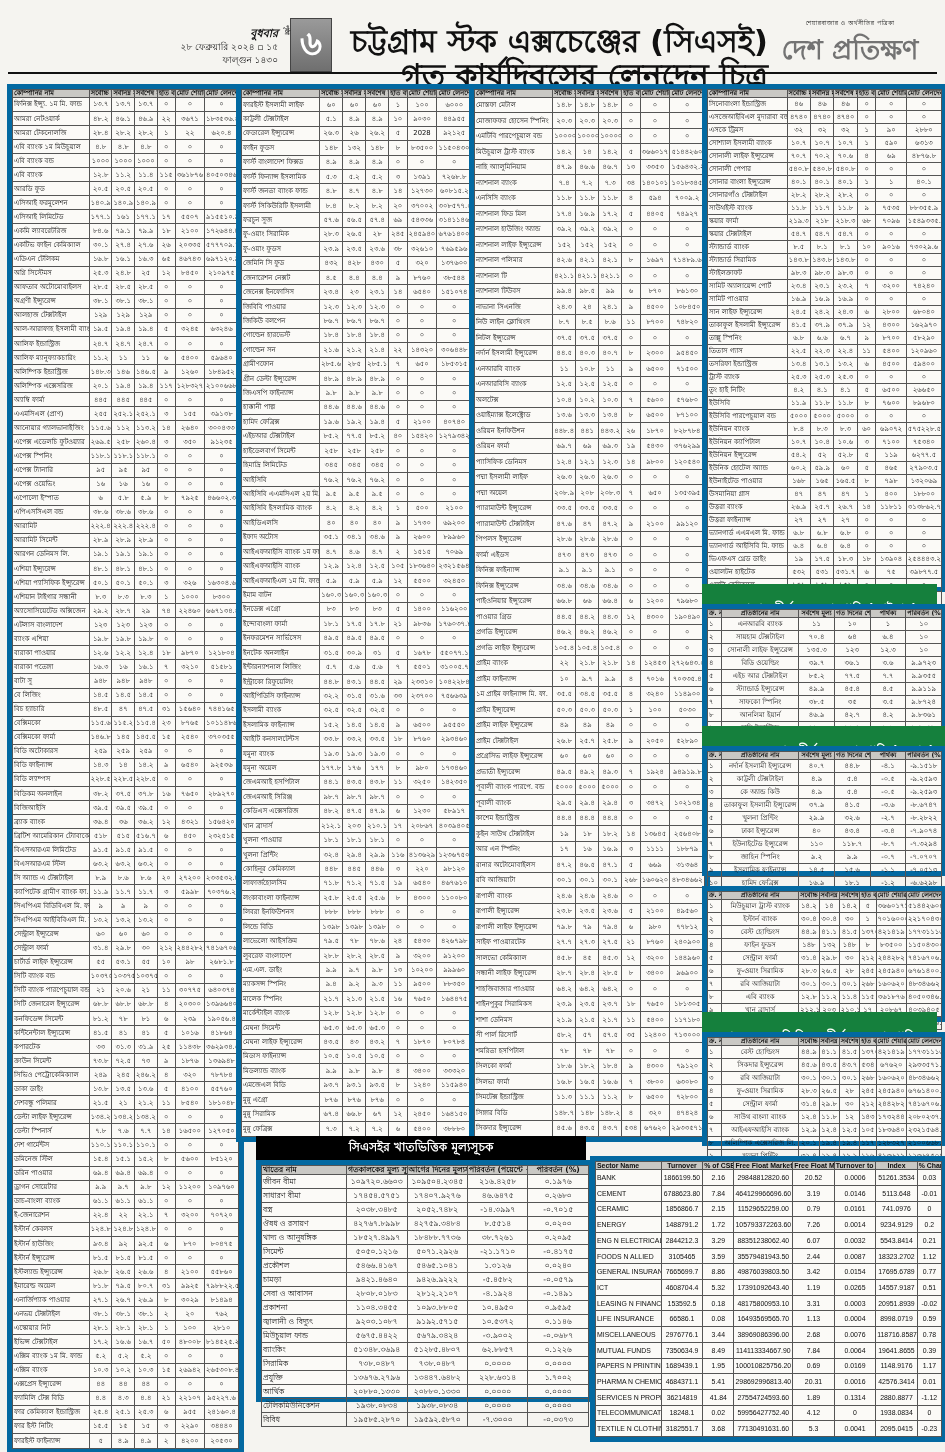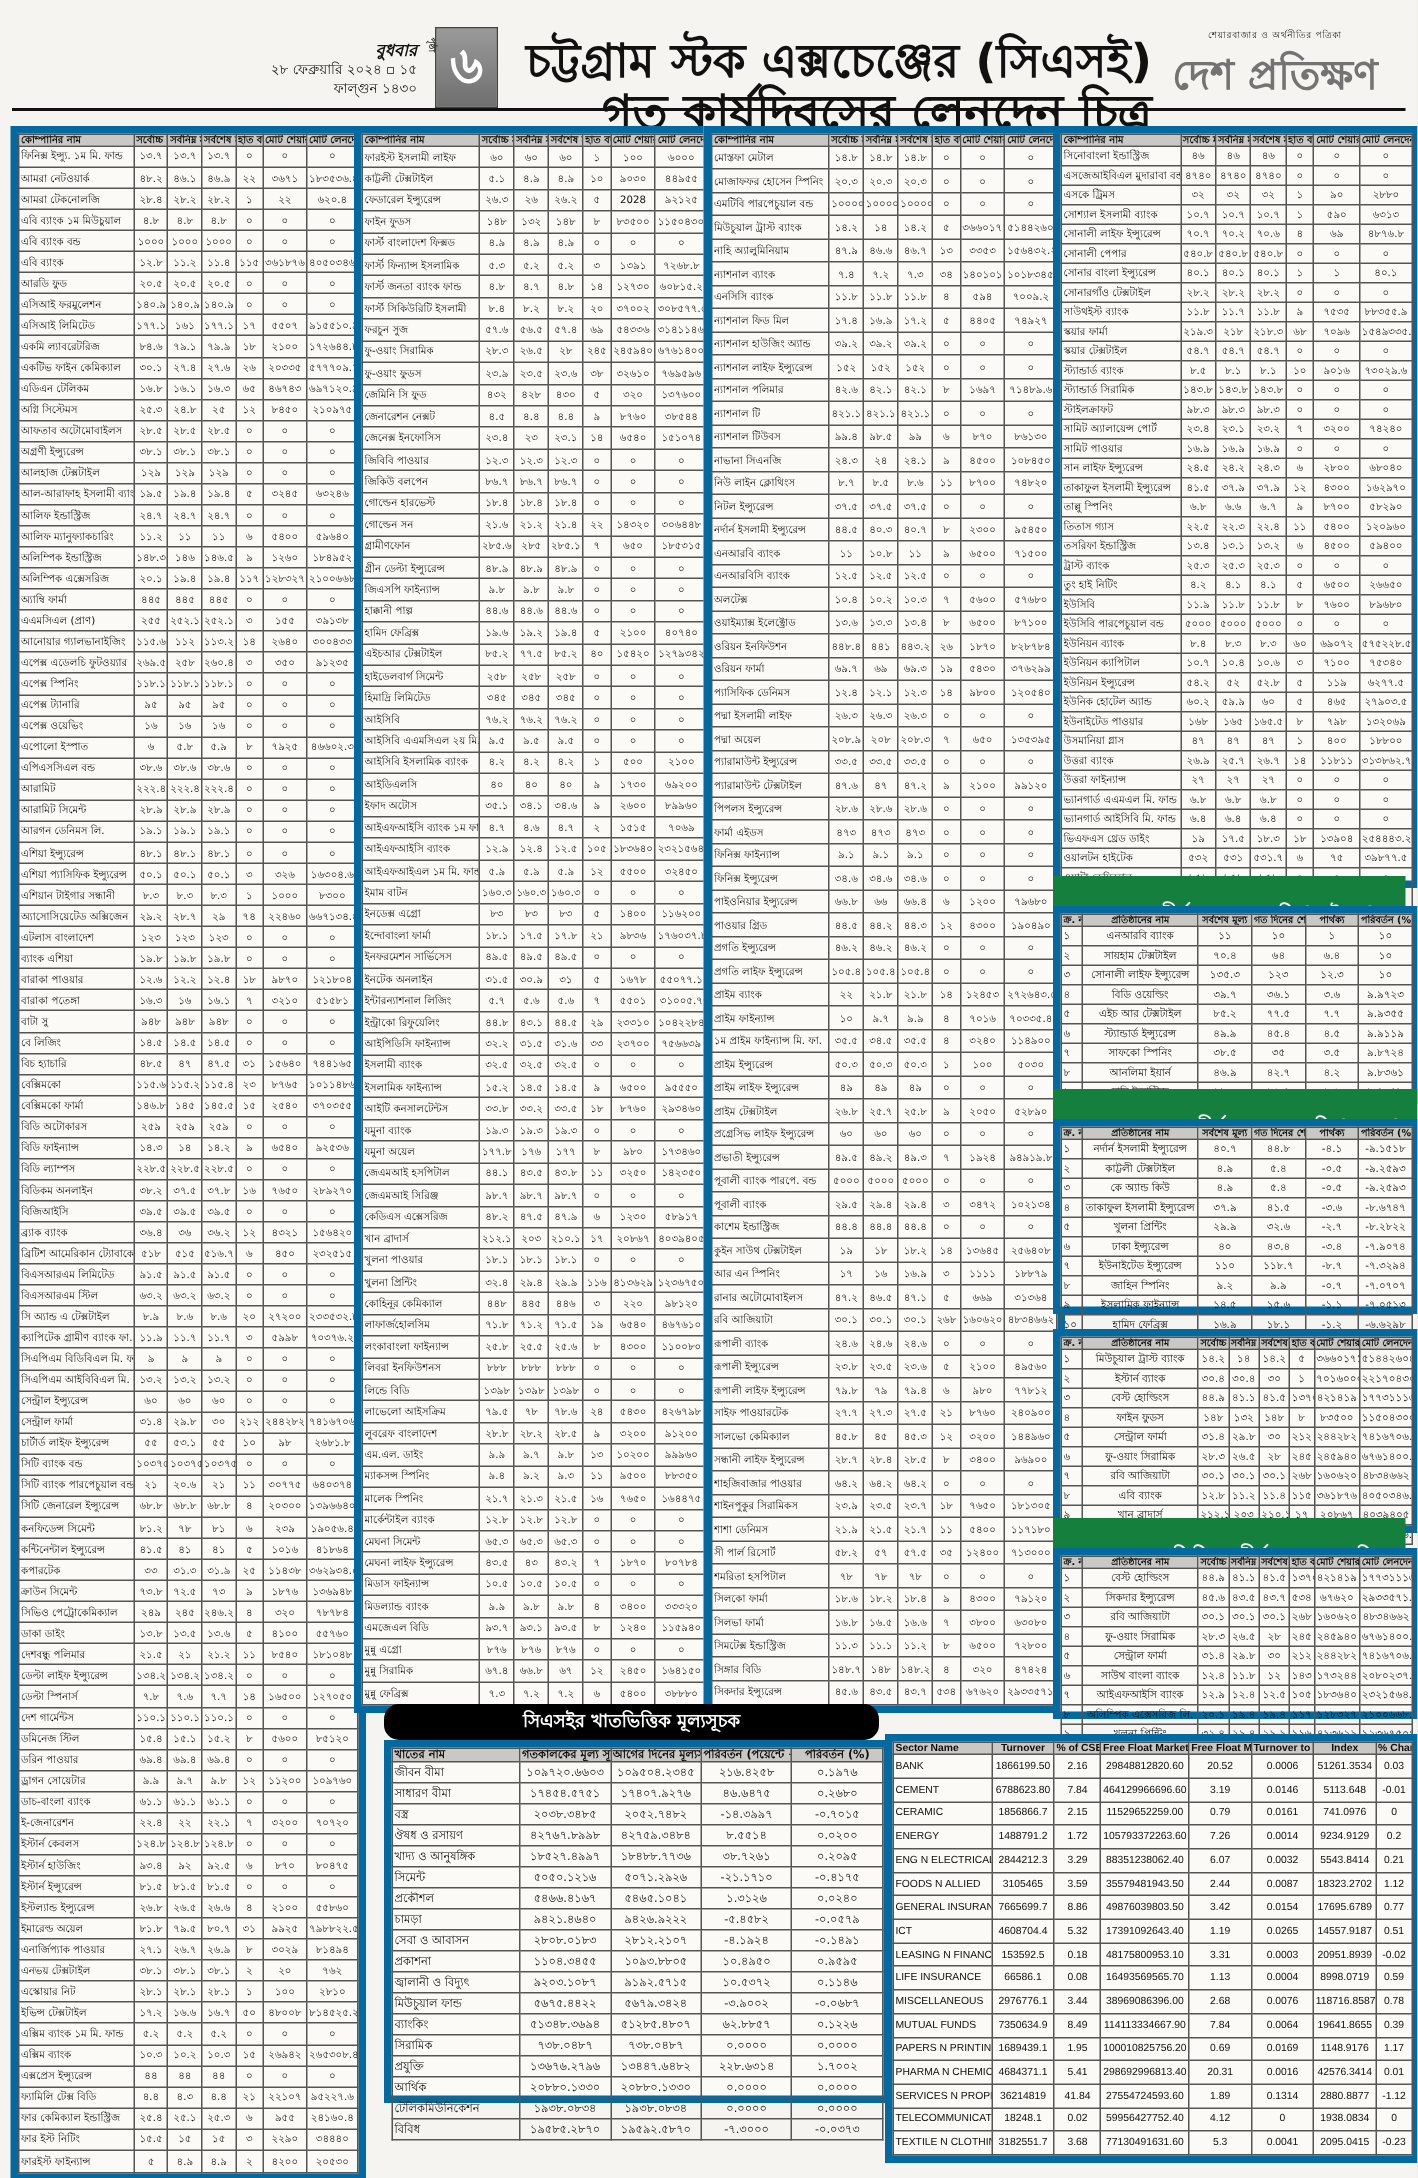--- a/index.html
+++ b/index.html
@@ -25,21 +25,21 @@
   .stockcol col.ct{width:8%;}
   .stockcol col.cs{width:13%;}
   .stockcol col.cv{width:15%;}
   
   .titlebar{position:absolute;background:#15803d;color:#fff;font-weight:bold;text-align:center;font-size:12.5px;line-height:1.15;padding:18px 0;}
   .special col.cno{width:6%;}
   .special col.cname{width:33%;}
   .special th{font-size:6.4px;}
   .special td{font-size:6.9px;}
   
-  #idx .ttl{background:#000;color:#fff;font-weight:bold;text-align:center;font-size:12px;padding:2px 0;border-radius:10px;}
+  #idx .ttl{background:#000;color:#fff;font-weight:bold;text-align:center;font-size:12px;padding:2px 0;}
   #idx th,#idx td{font-size:7.6px;}
   #idx col.cname{width:26%;}
   
   #swc-title{position:absolute;text-align:center;font-weight:bold;font-size:14px;color:#111;font-family:"Liberation Sans",sans-serif;letter-spacing:.5px;}
   #swc th,#swc td{font-size:6.9px;font-family:"Liberation Sans",sans-serif;}
   #swc col.cname{width:19%;}
   #swc th{font-weight:bold;}
 </style>
 </head>
 <body>

